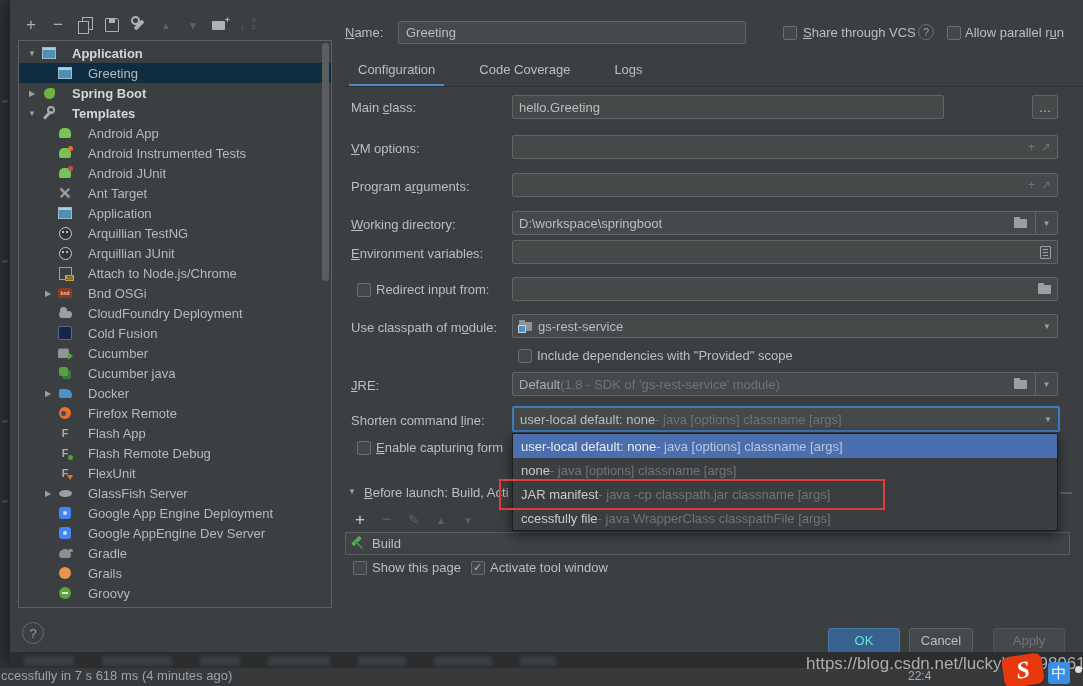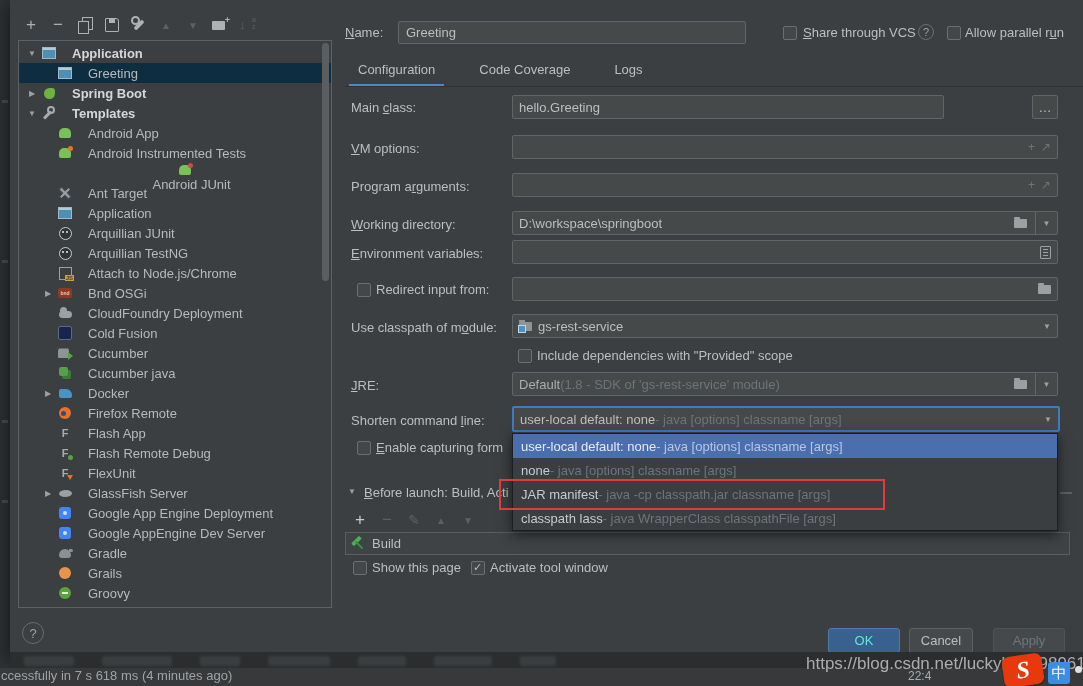--- a/index.html
+++ b/index.html
@@ -207,44 +207,44 @@
           <div class="trow" style="padding-left: 22px;">
             <span class="tar"></span>
             <span class="ti ic-android"></span>
             <span class="tlb">Android App</span>
           </div>
           <div class="trow" style="padding-left: 22px;">
             <span class="tar"></span>
             <span class="ti ic-android-test"></span>
             <span class="tlb">Android Instrumented Tests</span>
           </div>
-          <div class="trow" style="padding-left: 22px; flex-direction: column;">
+          <div class="trow" style="padding-left: 22px;">
             <span class="tar"></span>
             <span class="ti ic-android-junit"></span>
             <span class="tlb">Android JUnit</span>
           </div>
           <div class="trow" style="padding-left: 22px;">
             <span class="tar"></span>
             <span class="ti ic-ant"></span>
             <span class="tlb">Ant Target</span>
           </div>
           <div class="trow" style="padding-left: 22px;">
             <span class="tar"></span>
             <span class="ti ic-application"></span>
             <span class="tlb">Application</span>
           </div>
           <div class="trow" style="padding-left: 22px;">
             <span class="tar"></span>
             <span class="ti ic-arquillian"></span>
+            <span class="tlb">Arquillian TestNG</span>
+          </div>
+          <div class="trow" style="padding-left: 22px;">
+            <span class="tar"></span>
+            <span class="ti ic-arquillian"></span>
             <span class="tlb">Arquillian JUnit</span>
-          </div>
-          <div class="trow" style="padding-left: 22px;">
-            <span class="tar"></span>
-            <span class="ti ic-arquillian"></span>
-            <span class="tlb">Arquillian TestNG</span>
           </div>
           <div class="trow" style="padding-left: 22px;">
             <span class="tar"></span>
             <span class="ti ic-node-chrome"></span>
             <span class="tlb">Attach to Node.js/Chrome</span>
           </div>
           <div class="trow" style="padding-left: 22px;">
             <span class="tar">▶</span>
             <span class="ti ic-bnd-osgi"></span>
             <span class="tlb">Bnd OSGi</span>
@@ -460,21 +460,21 @@
         </div>
         <div class="ddrow">
           <span class="ddmain">none</span>
           <span class="dddesc"> - java [options] classname [args]</span>
         </div>
         <div class="ddrow">
           <span class="ddmain">JAR manifest</span>
           <span class="dddesc"> - java -cp classpath.jar classname [args]</span>
         </div>
         <div class="ddrow">
-          <span class="ddmain">classpath lass</span>
+          <span class="ddmain">ccessfully file</span>
           <span class="dddesc"> - java WrapperClass classpathFile [args]</span>
         </div>
       </div>
     <div id="red-annotation"></div>
 
     <div id="help-btn" class="btnlike">?</div>
     <div id="ok-btn" class="btn">OK</div>
     <div id="cancel-btn" class="btn">Cancel</div>
     <div id="apply-btn" class="btn">Apply</div>
   </div>

